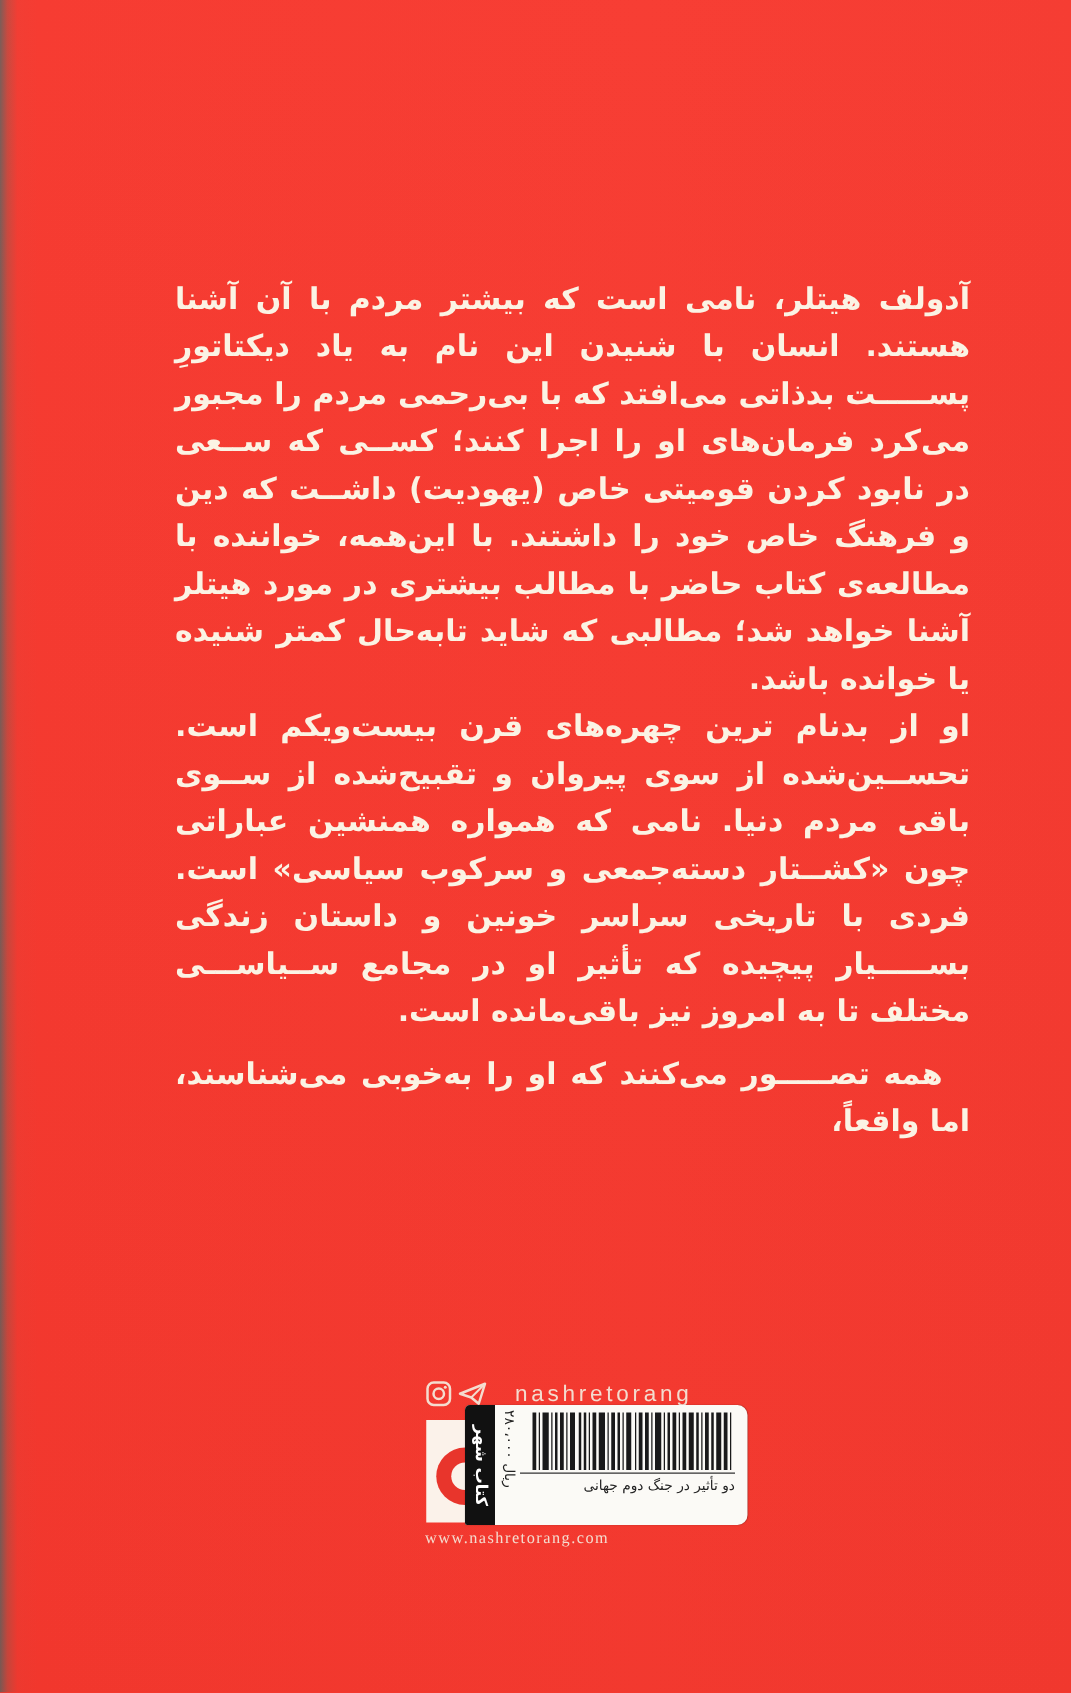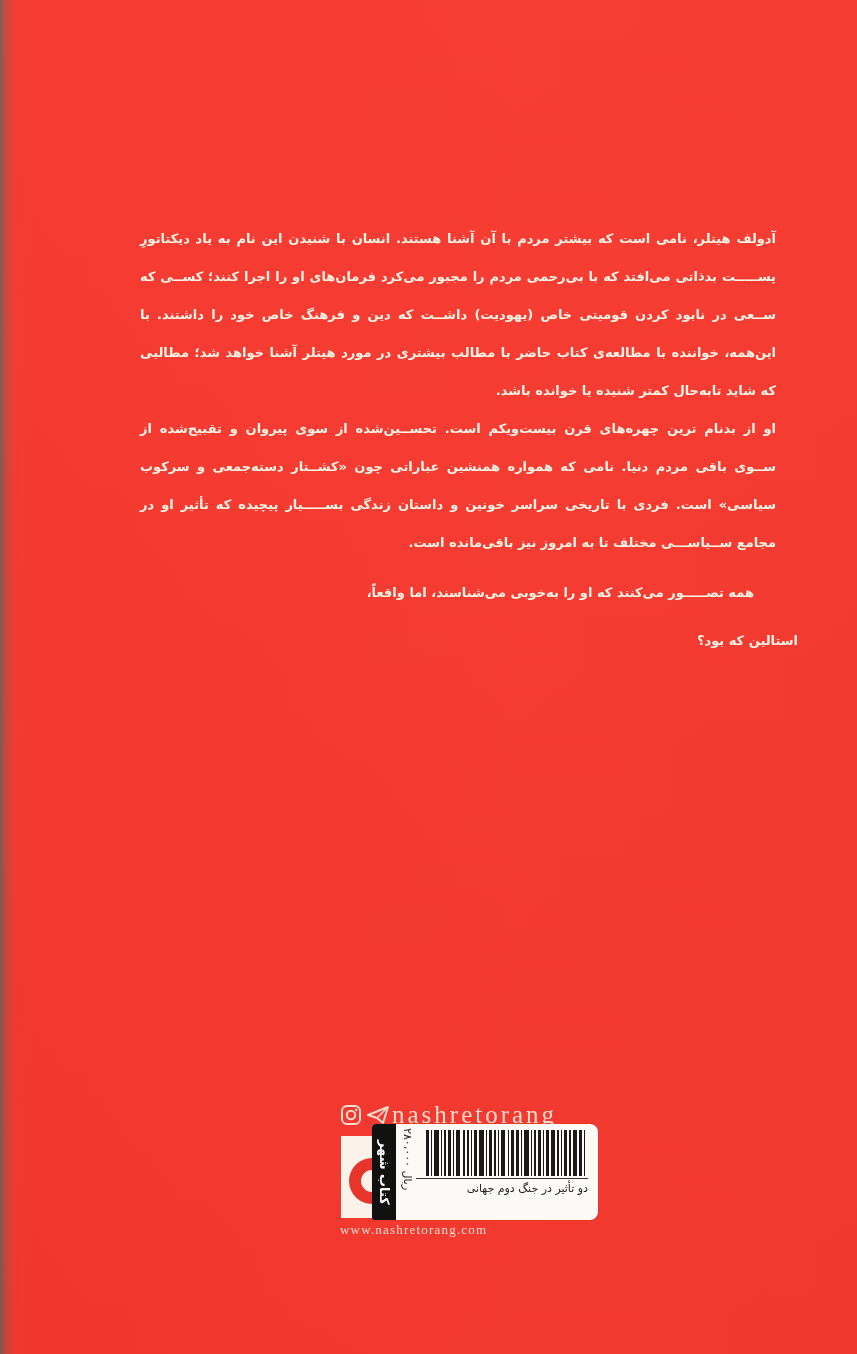--- a/index.html
+++ b/index.html
@@ -30,21 +30,21 @@
     .blurb {
       position: absolute;
       left: 140px;
       top: 220px;
       width: 636px;
       direction: rtl;
       text-align: justify;
       color: #fbf3e4;
       font-family: "DejaVu Sans", sans-serif;
       font-weight: bold;
-      font-size: 13px;
+      font-size: 24px;
       line-height: 38px;
     }
     .blurb p {
       margin: 0;
     }
     .blurb p.para2 {
       margin-top: 0;
     }
     .blurb p.para3 {
       margin-top: 12px;
@@ -65,25 +65,25 @@
       align-items: center;
       gap: 4px;
       color: #f4dccf;
     }
     .social .ico {
       width: 22px;
       height: 22px;
       display: inline-block;
     }
     .social .handle {
-      font-family: Liberation Serif, serif;
-      font-size: 25px;
+      font-family: Liberation Sans, sans-serif;
+      font-size: 18px;
       letter-spacing: 3px;
       color: #f4dccf;
-      margin-left: 0;
+      margin-left: 20px;
     }
 
     .logo-box {
       position: absolute;
       left: 341px;
       top: 1136px;
       width: 34px;
       height: 82px;
       background: #fbf2ea;
       overflow: hidden;
@@ -190,21 +190,20 @@
 </head>
 <body>
 
 <div class="cover"></div>
 
 <div class="blurb">
   <p class="para1">آدولف هیتلر، نامی است که بیشتر مردم با آن آشنا هستند. انسان با شنیدن این نام به یاد دیکتاتورِ پســـــت بدذاتی می‌افتد که با بی‌رحمی مردم را مجبور می‌کرد فرمان‌های او را اجرا کنند؛ کســی که ســعی در نابود کردن قومیتی خاص (یهودیت) داشــت که دین و فرهنگ خاص خود را داشتند. با این‌همه، خواننده با مطالعه‌ی کتاب حاضر با مطالب بیشتری در مورد هیتلر آشنا خواهد شد؛ مطالبی که شاید تابه‌حال کمتر شنیده یا خوانده باشد.</p>
   <p class="para2">او از بدنام ترین چهره‌های قرن بیست‌ویکم است. تحســین‌شده از سوی پیروان و تقبیح‌شده از ســوی باقی مردم دنیا. نامی که همواره همنشین عباراتی چون «کشــتار دسته‌جمعی و سرکوب سیاسی» است. فردی با تاریخی سراسر خونین و داستان زندگی بســـــیار پیچیده که تأثیر او در مجامع ســیاســـی مختلف تا به امروز نیز باقی‌مانده است.</p>
   <p class="para3">
     <span>همه تصـــــور می‌کنند که او را به‌خوبی می‌شناسند، اما واقعاً،</span>
-    <span class="q">استالین که بود؟</span>
   </p>
 </div>
 
 <div class="social">
   <span class="ico">
     <svg width="22" height="22" viewBox="0 0 22 22">
       <rect x="2" y="2" width="18" height="18" rx="5" fill="none" stroke="#f4dccf" stroke-width="2"></rect>
       <circle cx="11" cy="11" r="4.2" fill="none" stroke="#f4dccf" stroke-width="2"></circle>
       <circle cx="16.2" cy="5.8" r="1.2" fill="#f4dccf"></circle>
     </svg>

